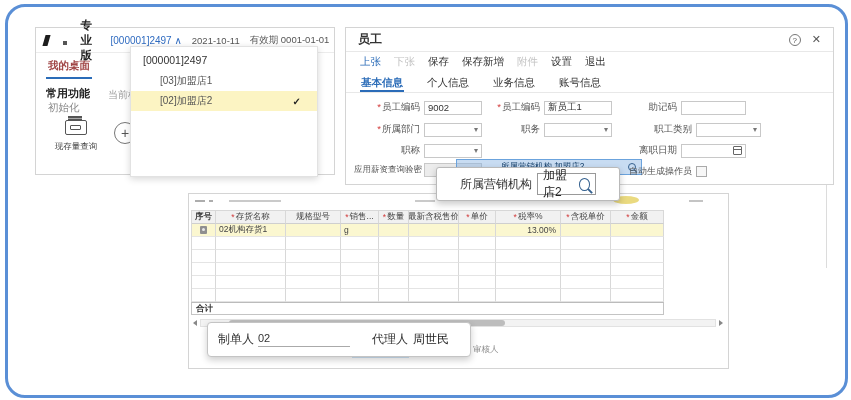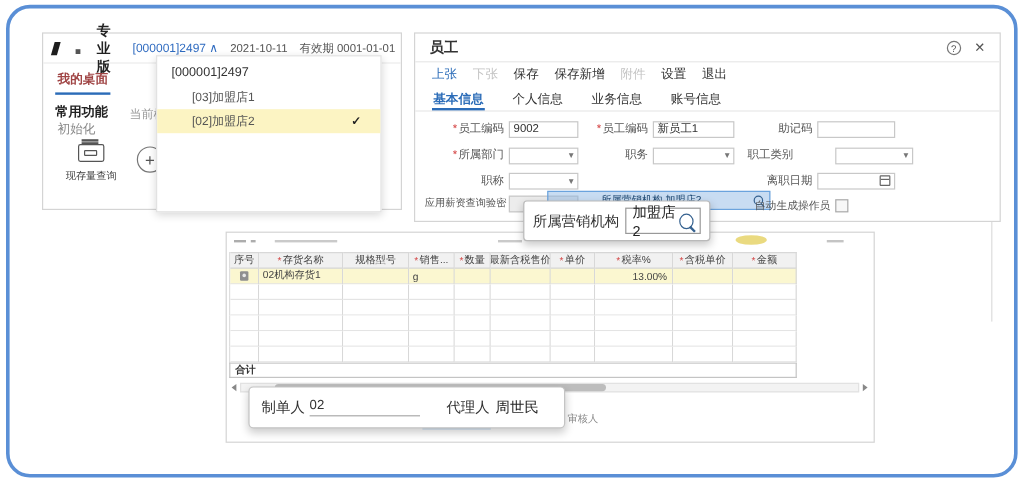--- a/index.html
+++ b/index.html
@@ -69,37 +69,37 @@
   .blue-sel-text{font-size:8.5px;color:#15406b;padding-left:44px;white-space:nowrap;}
   .mag-icon{width:8px;height:8px;border:1.3px solid #35618f;border-radius:50%;position:relative;display:inline-block;box-sizing:border-box;}
   .mag-icon:after{content:"";position:absolute;width:1.4px;height:4px;background:#35618f;left:5.5px;top:5px;transform:rotate(-45deg);}
   .mag-icon.big{width:13px;height:13px;border-width:1.6px;}
   .mag-icon.big:after{width:2px;height:6px;left:9px;top:9px;}
   .blue-sel .mag-icon{margin-left:auto;margin-right:5px;}
   .checkbox{width:9px;height:9px;border:1px solid #aaa;background:#f7f7f7;display:inline-block;margin-left:4px;}
   .auto-op{position:absolute;left:283px;top:137px;display:flex;align-items:center;font-size:9px;color:#555;}
 
   
-  #zoom-popup{position:absolute;left:436px;top:167px;width:156px;height:34px;background:#fff;border:1px solid #b9b9b9;border-radius:3px;box-shadow:0 3px 7px rgba(0,0,0,.22);z-index:9;display:flex;align-items:center;padding:0 7px;gap:5px;box-sizing:border-box;}
+  #zoom-popup{position:absolute;left:436px;top:167px;width:184px;height:34px;background:#fff;border:1px solid #b9b9b9;border-radius:3px;box-shadow:0 3px 7px rgba(0,0,0,.22);z-index:9;display:flex;align-items:center;padding:0 23px;gap:5px;box-sizing:border-box;}
   .zp-label{font-size:12px;color:#333;white-space:nowrap;}
   .zp-input{border:1px solid #999;height:22px;flex:1;display:flex;align-items:center;padding:0 5px;box-sizing:border-box;}
   .zp-value{font-size:12px;color:#222;}
   .zp-input .mag-icon{margin-left:auto;}
 
   
   #detail-win{left:188px;top:193px;width:541px;height:176px;z-index:2;}
   .strip-dash{position:absolute;height:2px;background:#8a8a8a;top:6px;opacity:.7;}
   .strip-blob{position:absolute;left:424px;top:2px;width:26px;height:8px;background:#e6d36a;border-radius:50%;opacity:.85;}
   .grid{position:absolute;left:2px;top:16px;width:473px;}
   .tr{display:flex;border-left:1px solid #d8d8d8;box-sizing:border-box;}
   .td{border-right:1px solid #d8d8d8;border-bottom:1px solid #e4e4e4;box-sizing:border-box;display:flex;align-items:center;font-size:8.5px;color:#444;overflow:hidden;white-space:nowrap;}
   .thead .td{background:#f1f1f1;border-top:1px solid #d8d8d8;border-bottom:1px solid #cfcfcf;justify-content:center;height:14px;color:#444;}
   .rowy .td{background:#fbf7d0;height:13px;}
   .empty .td{height:13px;background:#fff;}
-  .c0{width:24px;justify-content:center;} .c1{width:70px;padding-left:3px;} .c2{width:55px;} .c3{width:38px;padding-left:3px;} .c4{width:30px;}
+  .c0{width:24px;justify-content:center;font-weight:bold;} .c1{width:70px;padding-left:3px;} .c2{width:55px;} .c3{width:38px;padding-left:3px;} .c4{width:30px;}
   .c5{width:50px;} .c6{width:37px;} .c7{width:65px;justify-content:flex-end;padding-right:4px;} .c8{width:50px;} .c9{width:53px;}
   .thead .c1,.thead .c3{padding-left:0;justify-content:center;}
   .thead .c7{justify-content:center;padding-right:0;}
   .row-icon{width:7px;height:8px;background:#8f8f8f;border-radius:1px;position:relative;}
   .row-icon:after{content:"";position:absolute;left:2px;top:2px;width:3px;height:3px;background:#e8e8e8;border-radius:50%;}
   .total-row{display:flex;align-items:center;height:13px;border:1px solid #c4c4c4;border-top:1px solid #bbb;box-sizing:border-box;font-size:8.5px;font-weight:bold;color:#333;padding-left:4px;background:#fff;width:473px;}
   .hscroll{position:absolute;left:2px;top:124px;width:532px;height:10px;display:flex;align-items:center;}
   .arr{width:0;height:0;border-style:solid;}
   .arr-left{border-width:3px 4px 3px 0;border-color:transparent #888 transparent transparent;margin:0 3px 0 2px;}
   .arr-right{border-width:3px 0 3px 4px;border-color:transparent transparent transparent #888;margin-left:3px;}
@@ -211,21 +211,21 @@
         <span class="caret">▾</span>
       </span>
   </div>
   <div class="fld" style="left:128px;top:94px;">
     <span class="flabel"><span>职务</span></span>
     <span class="fctl w68">
         <span class="val"></span>
         <span class="caret">▾</span>
       </span>
   </div>
-  <div class="fld" style="left:249px;top:94px;gap:31px;">
+  <div class="fld" style="left:280px;top:94px;">
     <span class="flabel"><span>职工类别</span></span>
     <span class="fctl w65">
         <span class="val"></span>
         <span class="caret">▾</span>
       </span>
   </div>
 
   <div class="fld" style="left:8px;top:115px;">
     <span class="flabel"><span>职称</span></span>
     <span class="fctl w58">

